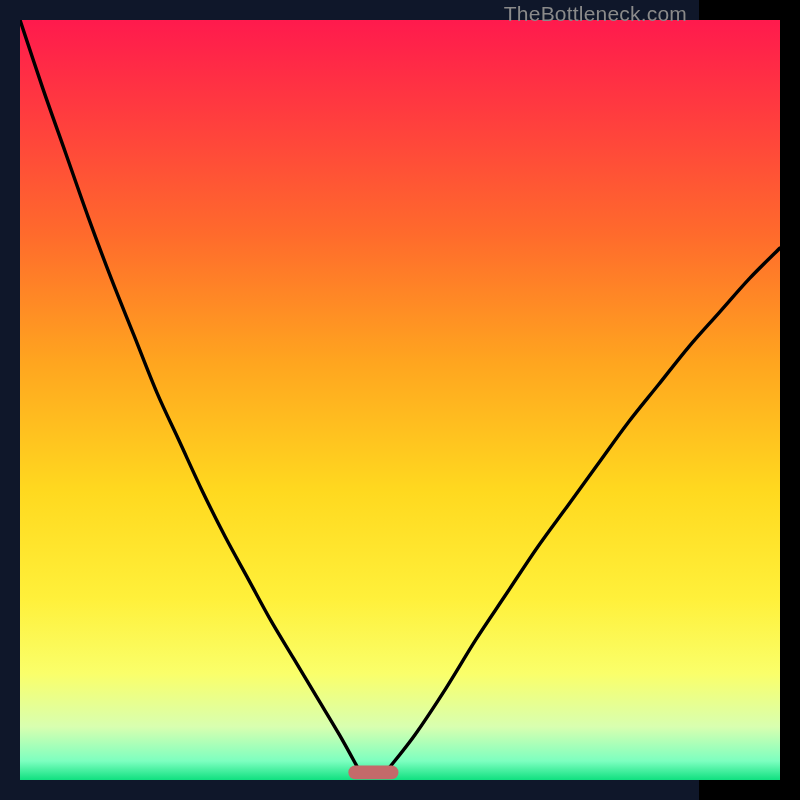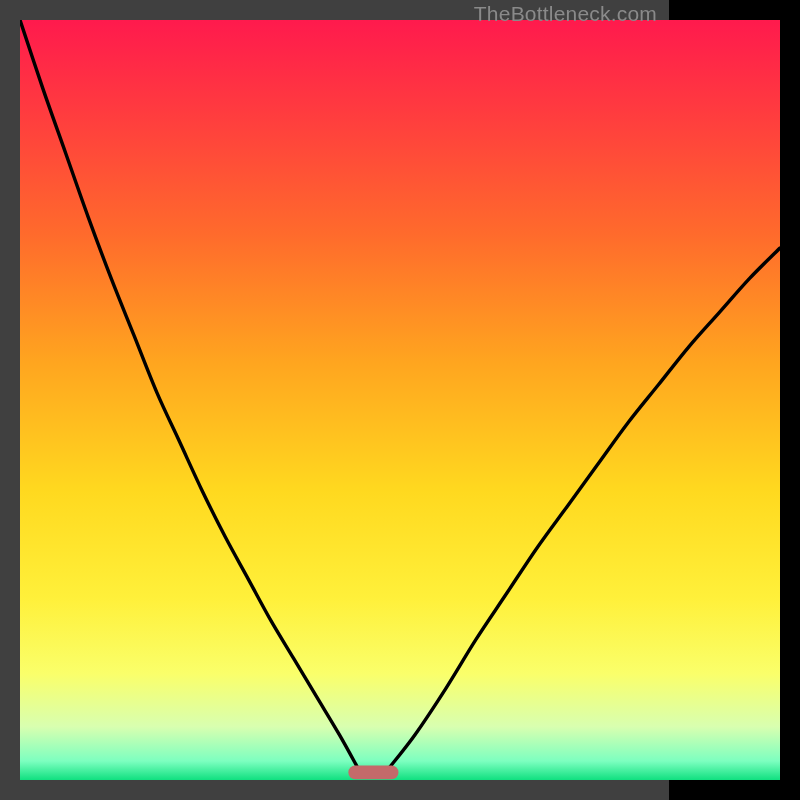--- a/index.html
+++ b/index.html
@@ -8,21 +8,22 @@
     width: 800px;
     height: 800px;
     overflow: hidden;
     background: #000;
     font-family: Arial, Helvetica, sans-serif;
   }
   .frame {
     position: relative;
     width: 669px;
     height: 800px;
-    background: #404040;
+    background: #0f172a;
+    padding-left: 30px;
   }
   .watermark {
     position: absolute;
     top: 2px;
     right: 12px;
     color: #8a8a8a;
     font-size: 21px;
     font-weight: 500;
     letter-spacing: 0.2px;
     z-index: 10;

